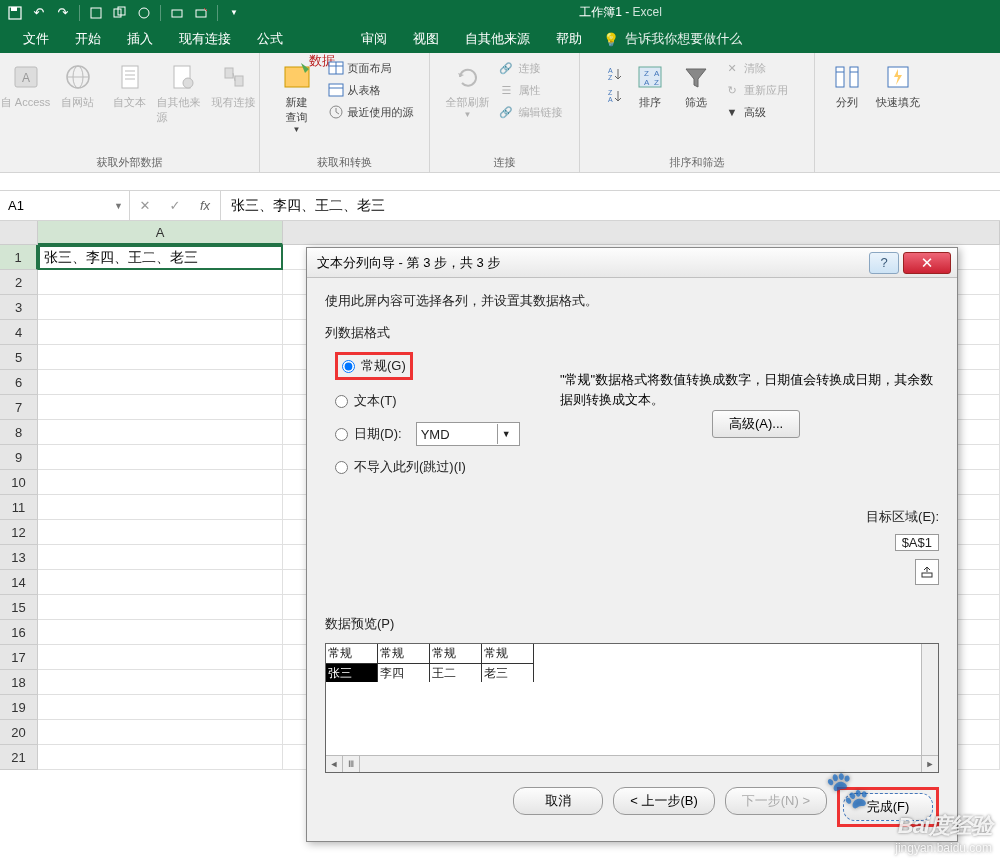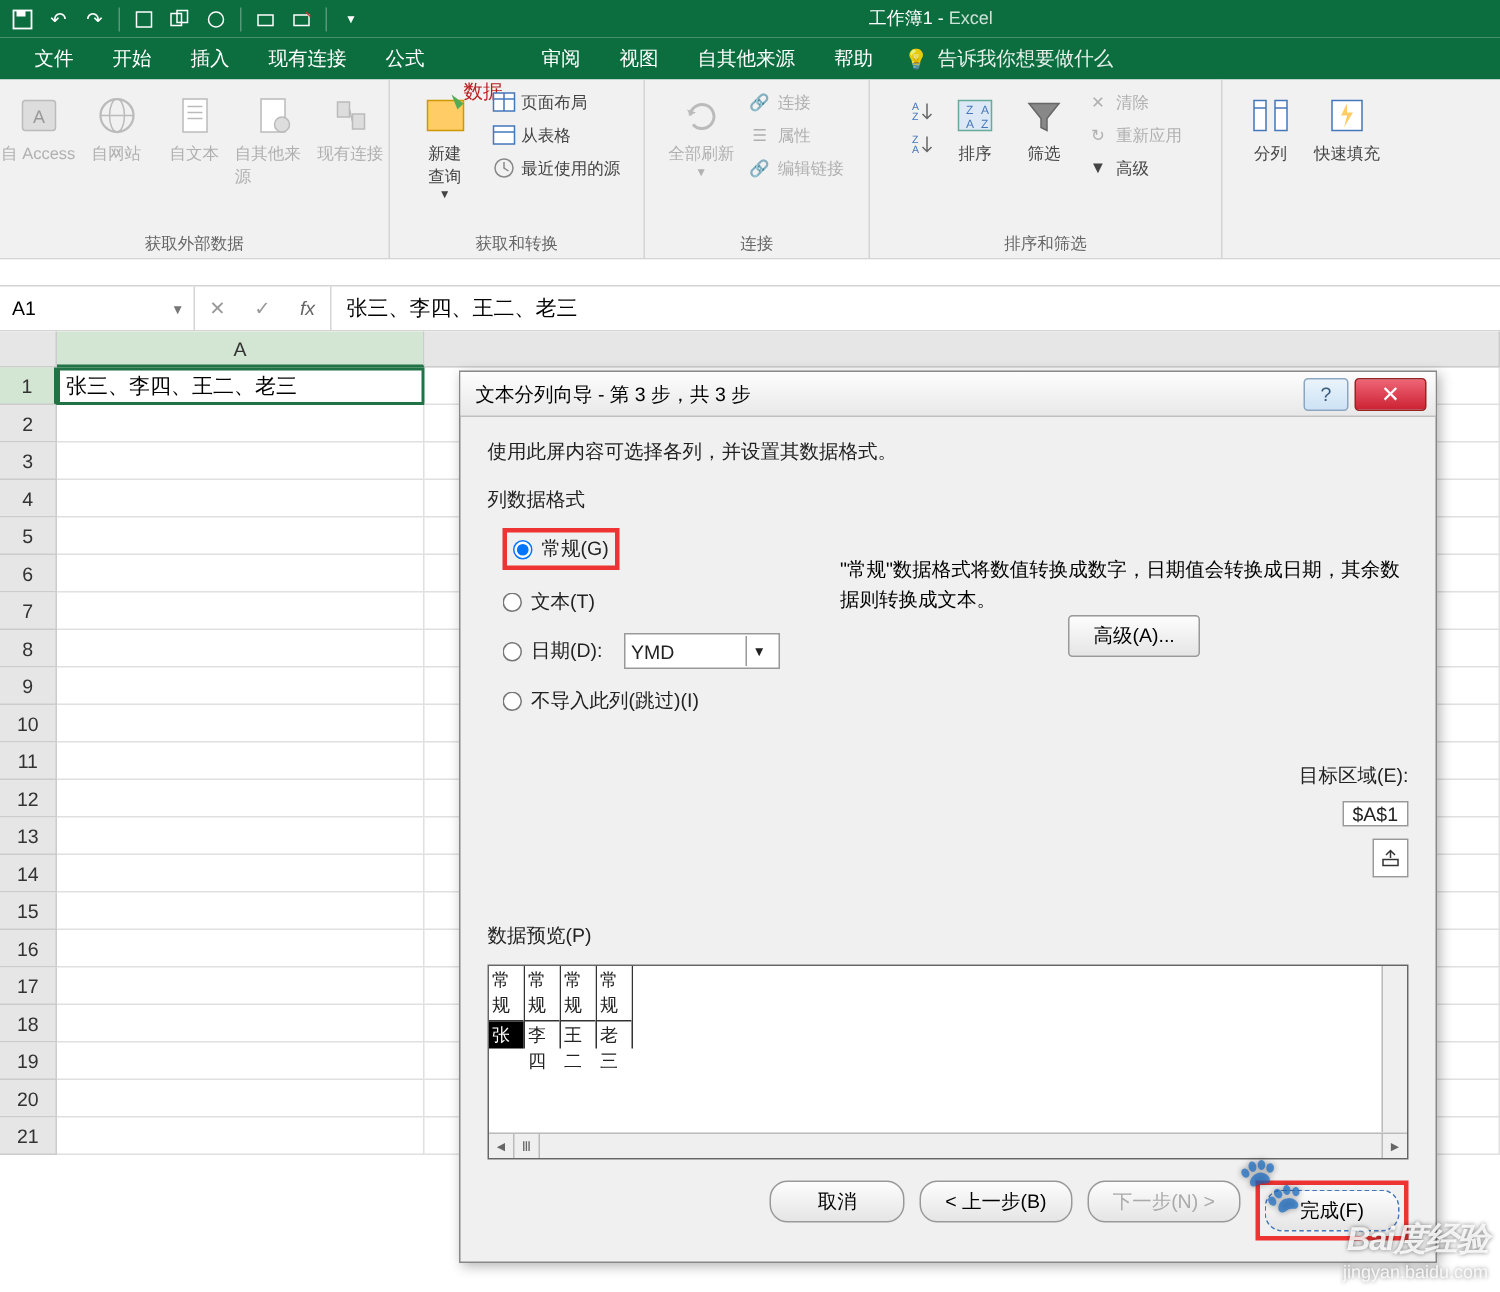--- a/index.html
+++ b/index.html
@@ -75,21 +75,21 @@
 .date-combo .arrow { width: 18px; height: 20px; border-left: 1px solid #999; display: flex; align-items: center; justify-content: center; font-size: 9px; }
 .desc-text { position: absolute; left: 560px; top: 370px; width: 380px; font-size: 13px; line-height: 1.5; }
 .adv-btn-wrap { position: absolute; left: 712px; top: 410px; }
 .btn { height: 28px; padding: 0 16px; background: linear-gradient(#fdfdfd,#e5e5e5); border: 1px solid #999; border-radius: 3px; font-size: 13px; cursor: pointer; display: inline-flex; align-items: center; }
 .target-row { display: flex; align-items: flex-end; gap: 8px; margin-top: 26px; flex-direction: column; }
 .target-input { flex: 1; height: 26px; border: 1px solid #999; background: #fff; padding: 0 6px; font-size: 13px; display: flex; align-items: center; }
 .collapse-btn { width: 24px; height: 26px; border: 1px solid #999; background: #fff; display: flex; align-items: center; justify-content: center; font-size: 11px; cursor: pointer; }
 .preview-label { margin-top: 30px; }
 .preview-box { margin-top: 10px; height: 130px; border: 1px solid #666; background: #fff; position: relative; overflow: hidden; }
 .preview-table { display: flex; font-size: 12px; }
-.pv-col { width: 24px; border-right: 1px solid #333; }
+.pv-col { width: 52px; border-right: 1px solid #333; }
 .pv-col .pv-head { background: #fff; border-bottom: 1px solid #333; padding: 1px 2px; }
 .pv-col .pv-cell { padding: 1px 2px; height: 18px; }
 .pv-col.sel .pv-cell { background: #000; color: #fff; }
 .pv-scroll-h { position: absolute; bottom: 0; left: 0; right: 0; height: 17px; background: #efefef; border-top: 1px solid #bbb; display: flex; }
 .pv-scroll-h .sbtn { width: 17px; border-right: 1px solid #bbb; display: flex; align-items: center; justify-content: center; font-size: 9px; color: #666; }
 .pv-scroll-h .sbtn.r { border-left: 1px solid #bbb; border-right: none; margin-left: auto; }
 .pv-scroll-v { position: absolute; top: 0; right: 0; bottom: 17px; width: 17px; background: #efefef; border-left: 1px solid #bbb; }
 .dlg-buttons { position: absolute; bottom: 14px; right: 18px; display: flex; gap: 10px; }
 .dlg-buttons .btn { min-width: 90px; justify-content: center; border-radius: 12px; }
 .finish-highlight { border: 3px solid #e33; padding: 3px; }

